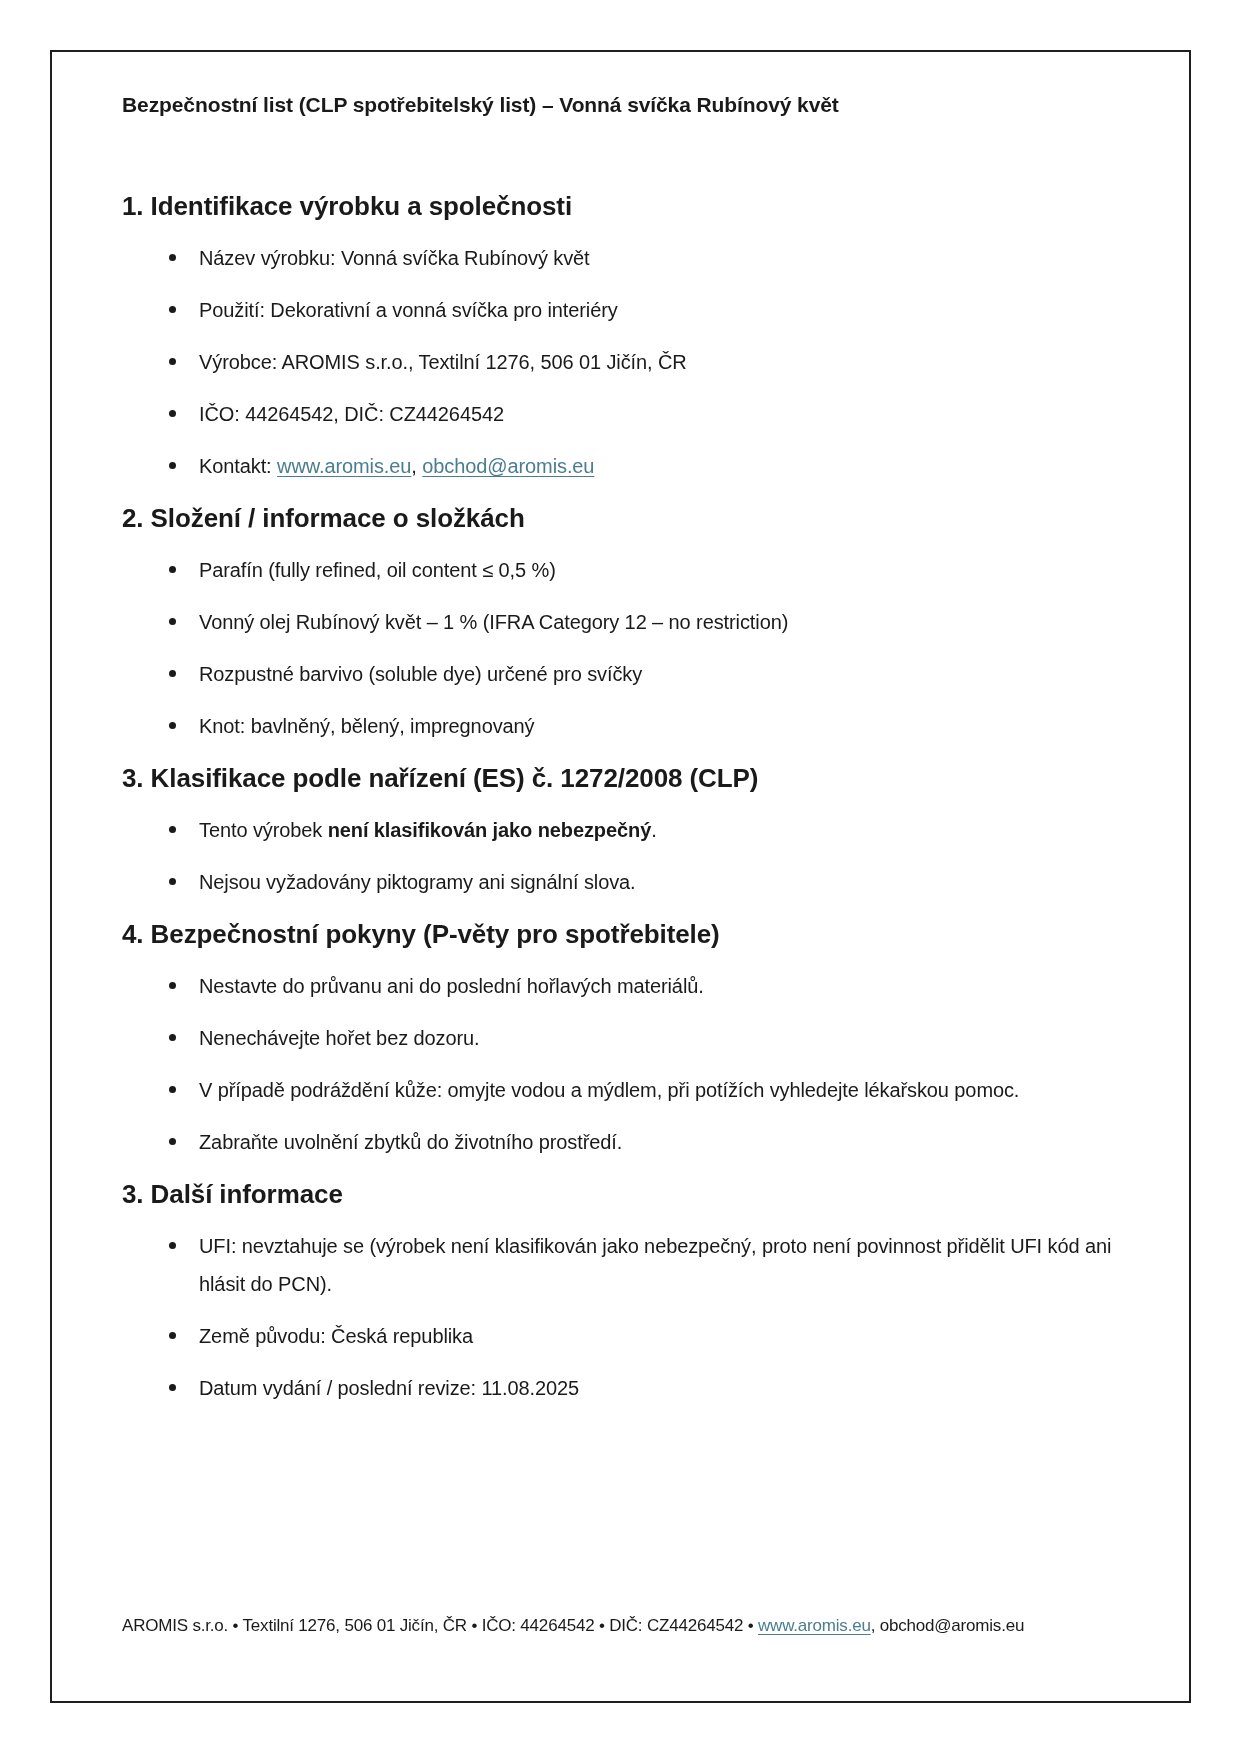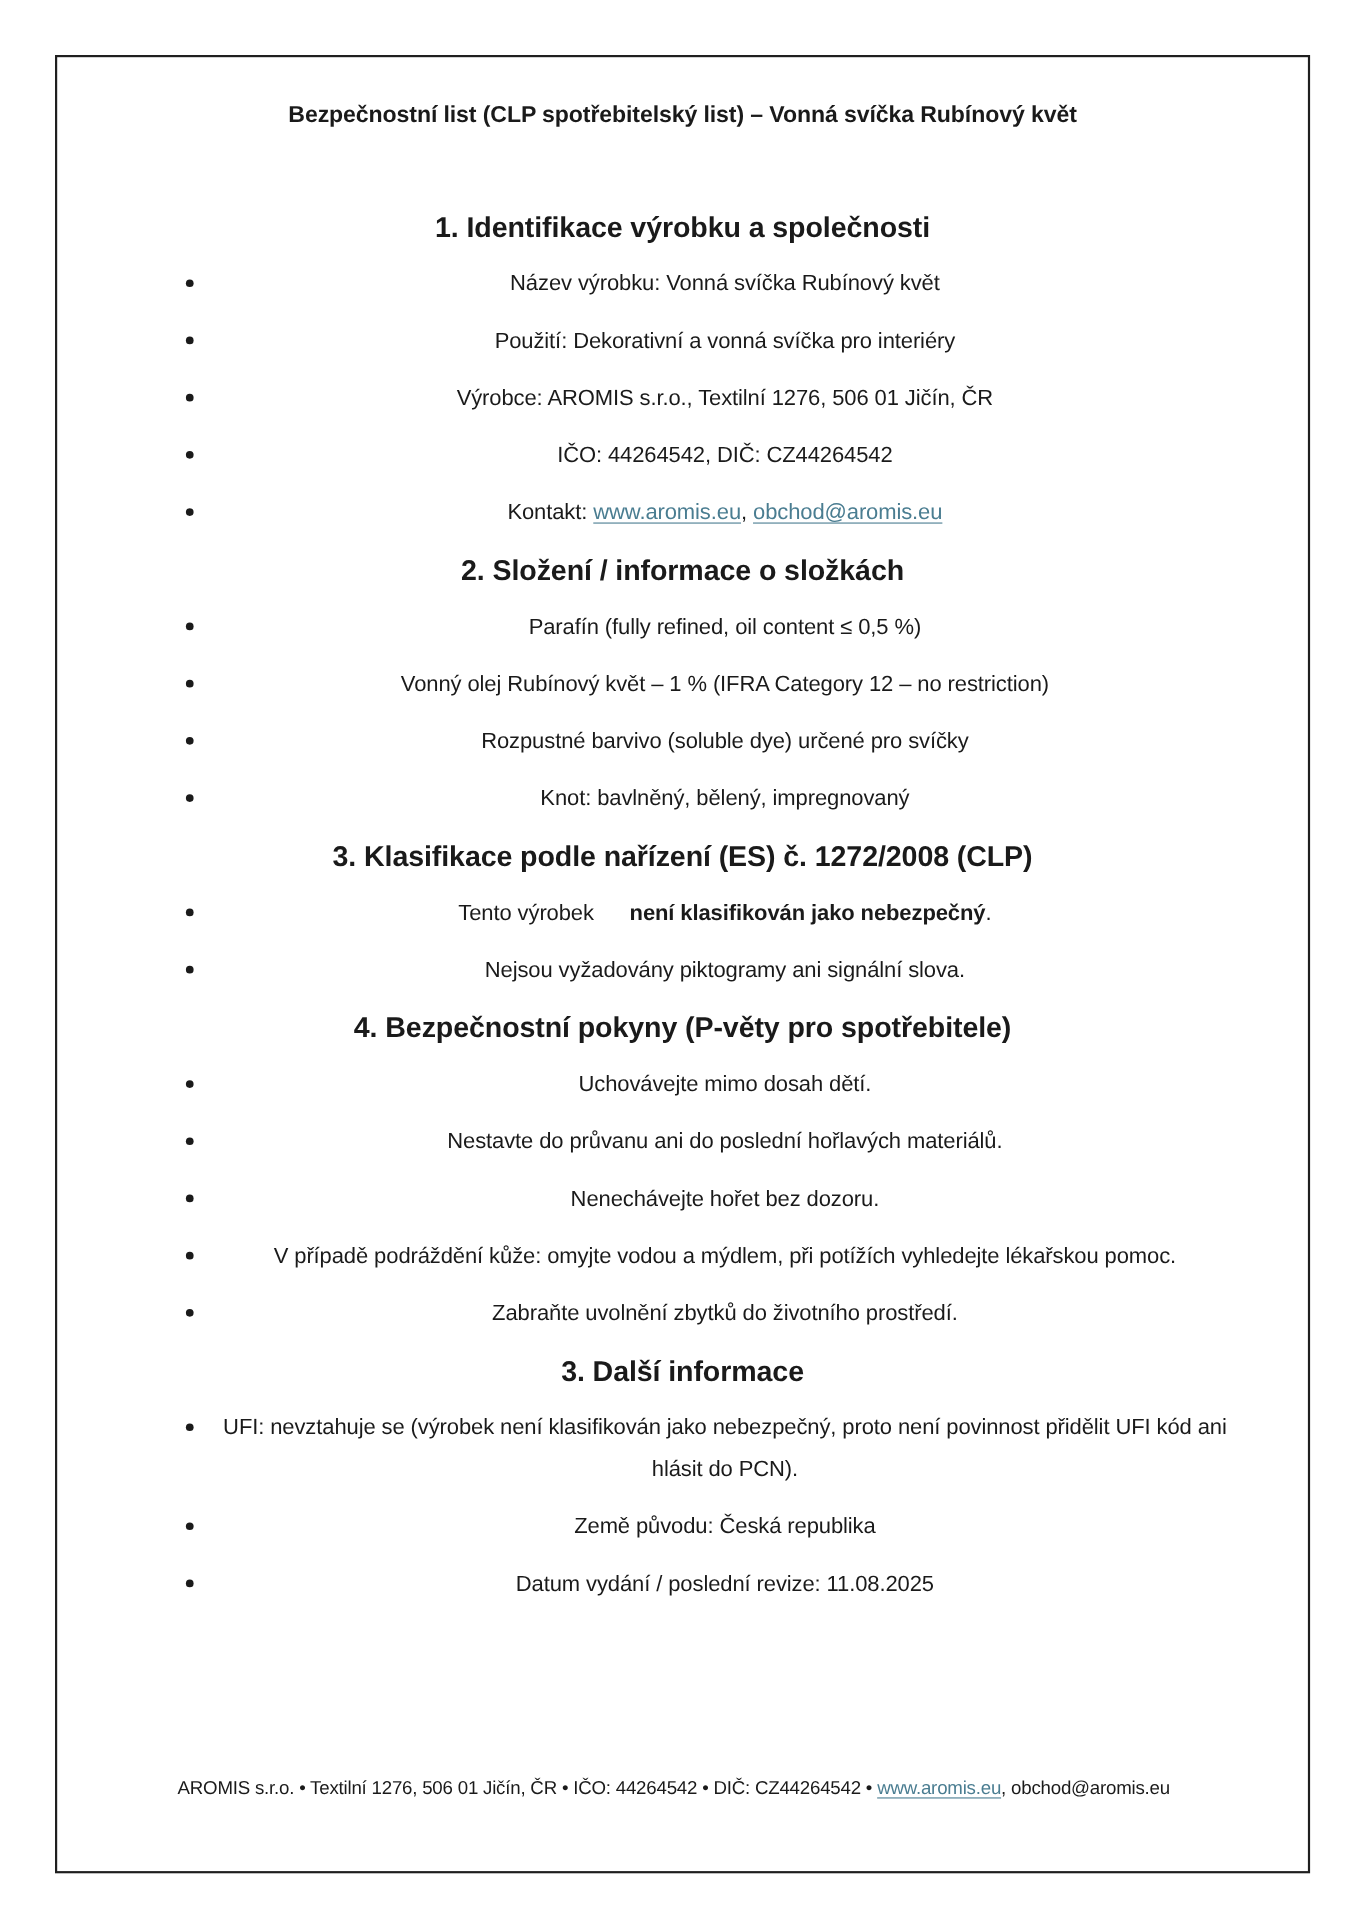--- a/index.html
+++ b/index.html
@@ -17,21 +17,20 @@
     overflow:hidden;
     position:relative;
   }
   .page{
     position:absolute;left:50px;top:50px;
     width:1141px;height:1653px;
     box-sizing:border-box;
     border:2px solid var(--page-border);
     padding:34px 70px 0 70px;
     background:var(--background);
-    text-align:center;
   }
   .doc-title{
     font-size:21px;font-weight:700;line-height:38px;
     letter-spacing:-0.1px;
     margin:0 0 63px 0;
   }
   .section-heading{
     font-size:26px;font-weight:700;line-height:38px;
     letter-spacing:-0.1px;
     margin:0 0 14px 0;
@@ -41,21 +40,21 @@
     padding-left:77px;
     font-size:20px;line-height:38px;
     letter-spacing:-0.1px;
     margin:0 0 14px 0;
   }
   .dot{
     position:absolute;left:47px;top:15px;
     width:7px;height:7px;border-radius:50%;
     background:var(--text);
   }
-  .b{font-weight:700;margin-left:27px;}
+  .b{font-weight:700;}
   a{
     color:var(--link);
     text-decoration:underline;
     text-decoration-thickness:1px;
     text-underline-offset:3px;
     cursor:pointer;
   }
   .footer{
     position:absolute;left:70px;right:86px;bottom:63px;
     font-size:17px;line-height:24px;
@@ -76,21 +75,20 @@
       <div class="bullet"><span class="dot"></span><span>Kontakt: </span><a href="#">www.aromis.eu</a><span>, </span><a href="#">obchod@aromis.eu</a></div>
       <div class="section-heading">2. Složení / informace o složkách</div>
       <div class="bullet"><span class="dot"></span><span>Parafín (fully refined, oil content ≤ 0,5 %)</span></div>
       <div class="bullet"><span class="dot"></span><span>Vonný olej Rubínový květ – 1 % (IFRA Category 12 – no restriction)</span></div>
       <div class="bullet"><span class="dot"></span><span>Rozpustné barvivo (soluble dye) určené pro svíčky</span></div>
       <div class="bullet"><span class="dot"></span><span>Knot: bavlněný, bělený, impregnovaný</span></div>
       <div class="section-heading">3. Klasifikace podle nařízení (ES) č. 1272/2008 (CLP)</div>
       <div class="bullet"><span class="dot"></span><span>Tento výrobek </span><span class="b">není klasifikován jako nebezpečný</span><span>.</span></div>
       <div class="bullet"><span class="dot"></span><span>Nejsou vyžadovány piktogramy ani signální slova.</span></div>
       <div class="section-heading">4. Bezpečnostní pokyny (P-věty pro spotřebitele)</div>
-      <div class="bullet"><span class="dot"></span><span>Uchovávejte mimo dosah dětí.</span></div>
       <div class="bullet"><span class="dot"></span><span>Nestavte do průvanu ani do poslední hořlavých materiálů.</span></div>
       <div class="bullet"><span class="dot"></span><span>Nenechávejte hořet bez dozoru.</span></div>
       <div class="bullet"><span class="dot"></span><span>V případě podráždění kůže: omyjte vodou a mýdlem, při potížích vyhledejte lékařskou pomoc.</span></div>
       <div class="bullet"><span class="dot"></span><span>Zabraňte uvolnění zbytků do životního prostředí.</span></div>
       <div class="section-heading">3. Další informace</div>
       <div class="bullet"><span class="dot"></span><span>UFI: nevztahuje se (výrobek není klasifikován jako nebezpečný, proto není povinnost přidělit UFI kód ani hlásit do PCN).</span></div>
       <div class="bullet"><span class="dot"></span><span>Země původu: Česká republika</span></div>
       <div class="bullet"><span class="dot"></span><span>Datum vydání / poslední revize: 11.08.2025</span></div>
     </div>
   <div class="footer" id="doc-footer"><span>AROMIS s.r.o. • Textilní 1276, 506 01 Jičín, ČR • IČO: 44264542 • DIČ: CZ44264542 • </span><a href="#">www.aromis.eu</a><span>, obchod@aromis.eu</span></div>

